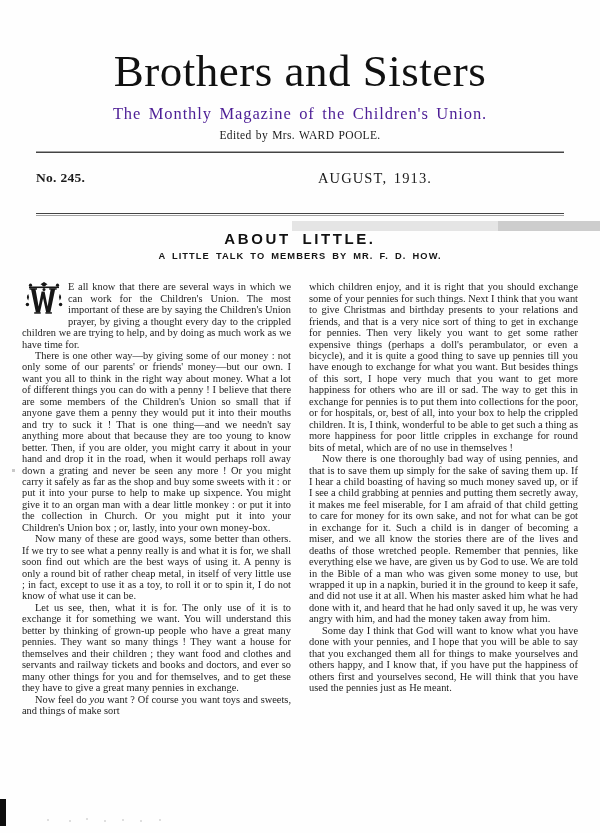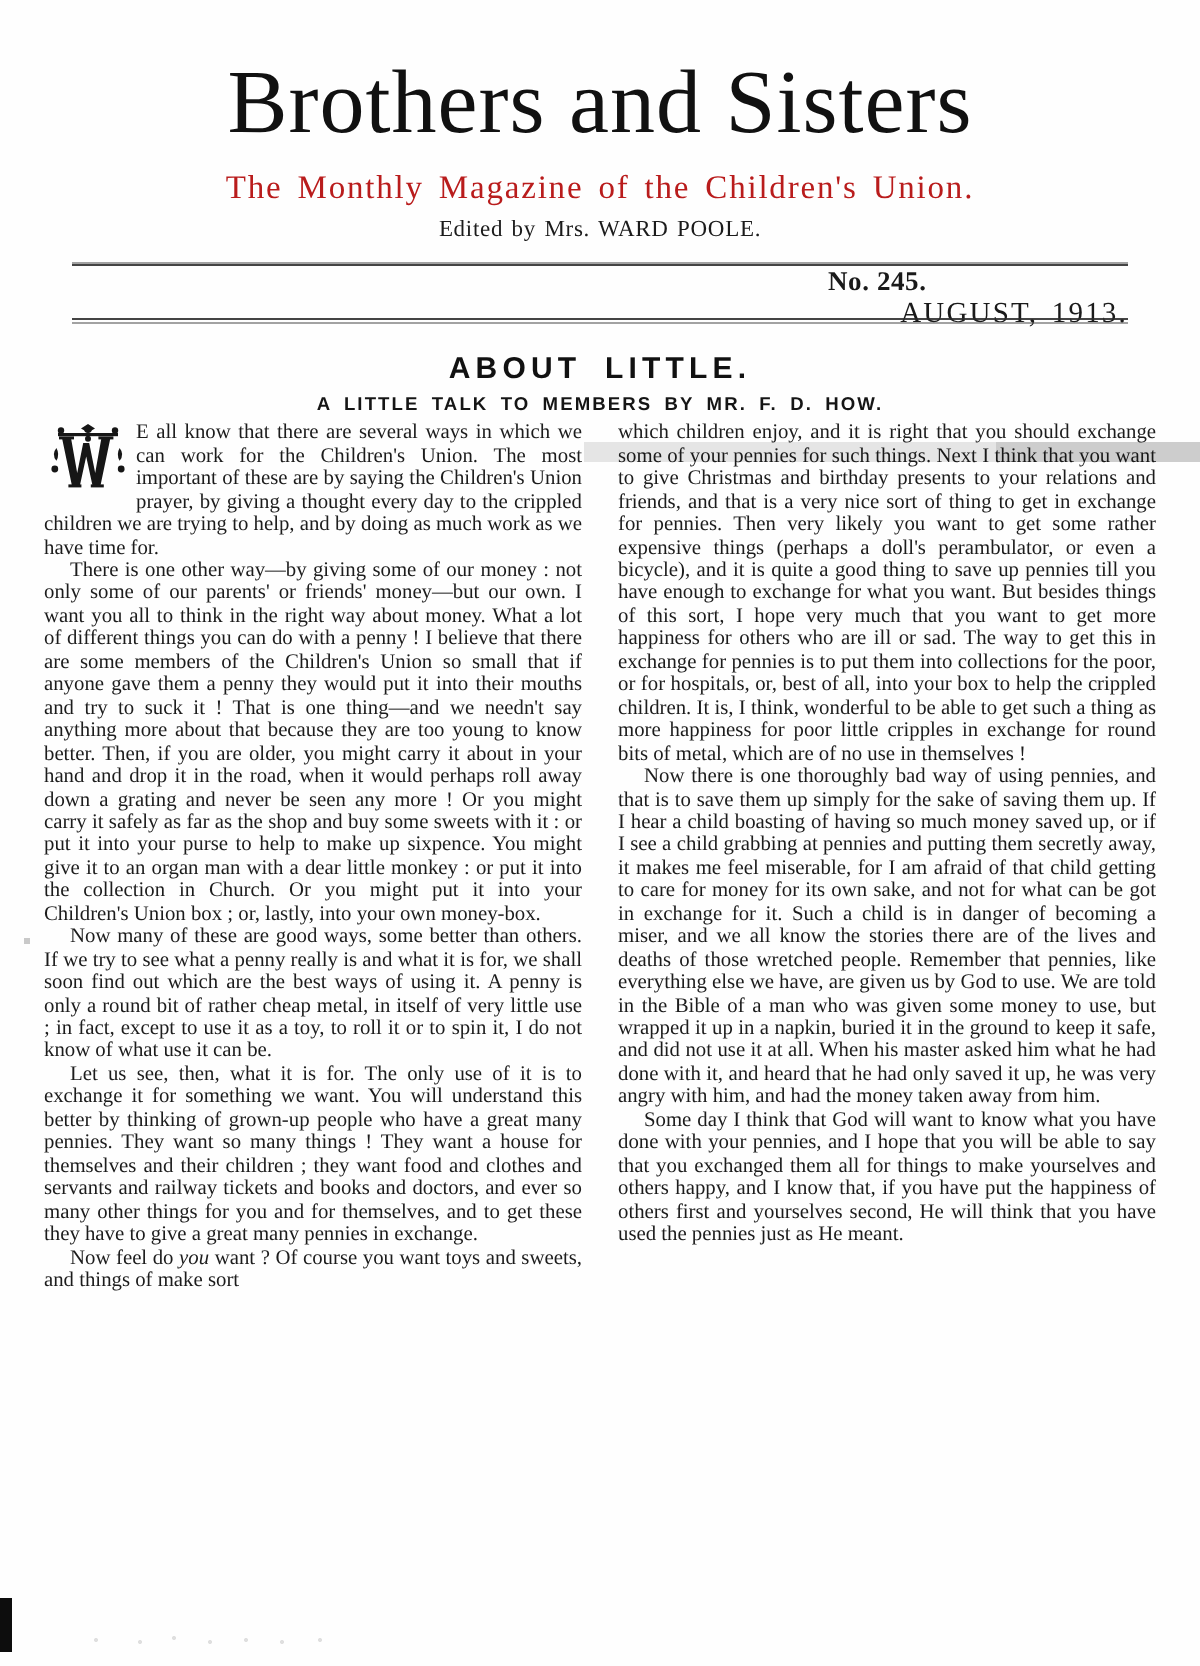--- a/index.html
+++ b/index.html
@@ -14,39 +14,39 @@
   #page {
     position: relative;
     width: 600px;
     height: 833px;
     background: #fefefe;
     overflow: hidden;
   }
 
   
   .masthead {
-    padding-top: 28px;
+    padding-top: 48px;
     text-align: center;
   }
   .mag-title {
     font-family: "Liberation Serif", "DejaVu Serif", serif;
     font-size: 45px;
     font-weight: normal;
     letter-spacing: 0.5px;
     line-height: 1.05;
     margin: 0;
     color: #111;
     text-rendering: optimizeLegibility;
   }
   .mag-subtitle {
     font-size: 16.5px;
     margin: 9px 0 0 0;
     letter-spacing: 0.9px;
     word-spacing: 2.5px;
-    color: #b91c1c;
+    color: #4c1d95;
   }
   .mag-editor {
     font-size: 11.5px;
     margin: 5px 0 0 0;
     letter-spacing: 0.35px;
     word-spacing: 1px;
     color: #1b1b1b;
   }
 
   
@@ -63,26 +63,25 @@
     height: 1px;
     background: #555;
     opacity: .55;
     margin-top: 1px;
   }
   .rule-top { margin-top: 10px; }
 
   
   .issue-line {
     width: 528px;
-    margin: 0 auto;
+    margin: 17px auto;
     display: flex;
-    align-items: flex-end;
+    align-items: flex-start;
     height: 26px;
     position: relative;
-    flex-direction: column;
   }
   .issue-no {
     font-size: 13.5px;
     font-weight: bold;
     letter-spacing: 0.3px;
     width: 150px;
     text-align: left;
   }
   .issue-date {
     flex: 1;
@@ -122,21 +121,21 @@
     font-size: 9.3px;
     font-weight: bold;
     letter-spacing: 1.05px;
     word-spacing: 2.5px;
     margin: 4px 0 0 0;
     color: #151515;
   }
 
   
   .columns {
-    margin: 4px auto 0 auto;
+    margin: 20px auto 0 auto;
     width: 556px;
     display: flex;
     gap: 18px;
     align-items: flex-start;
   }
   .col {
     width: 269px;
     font-size: 10.4px;
     line-height: 11.45px;
     text-align: justify;

